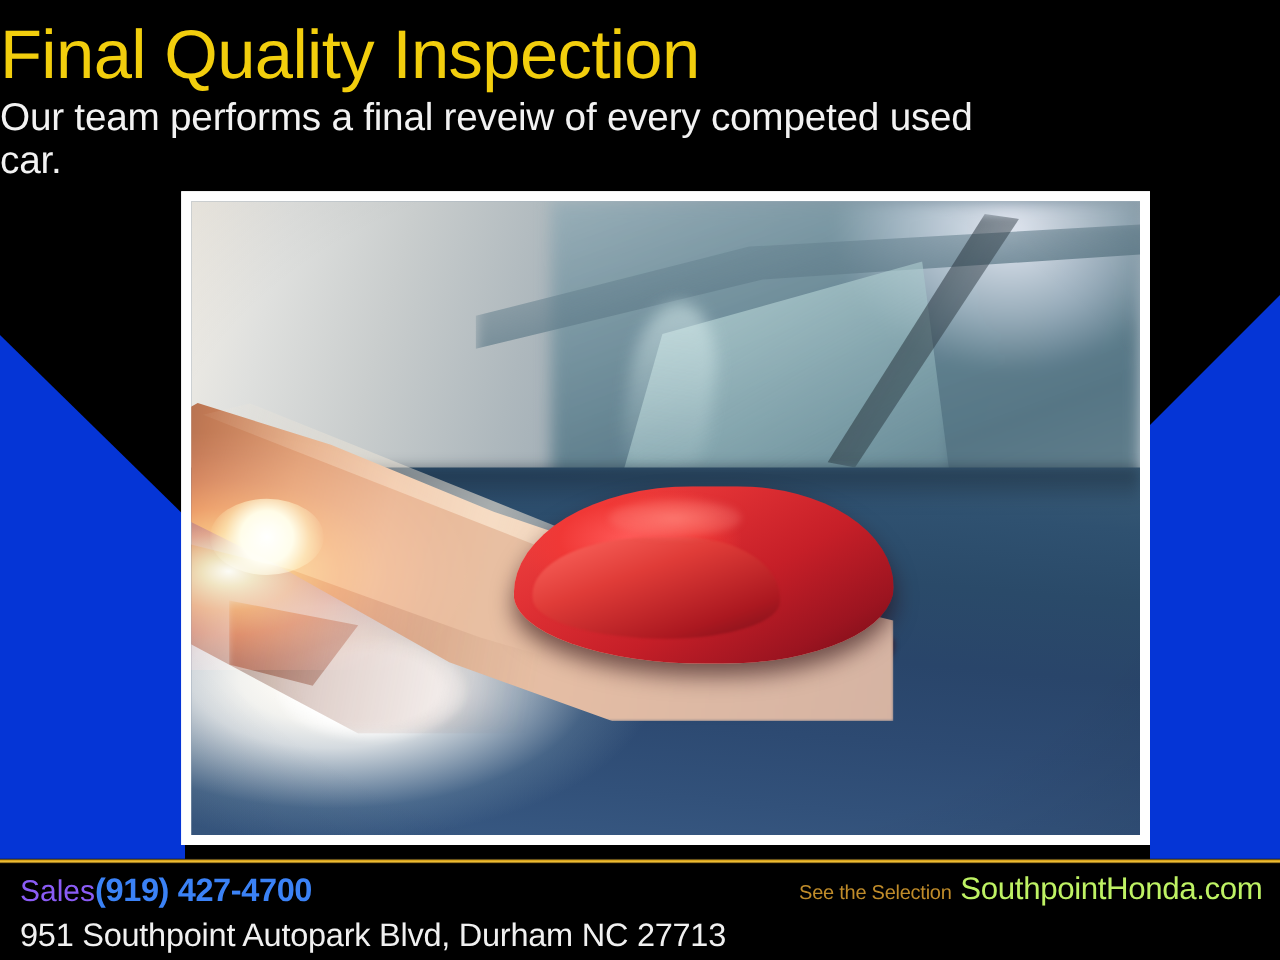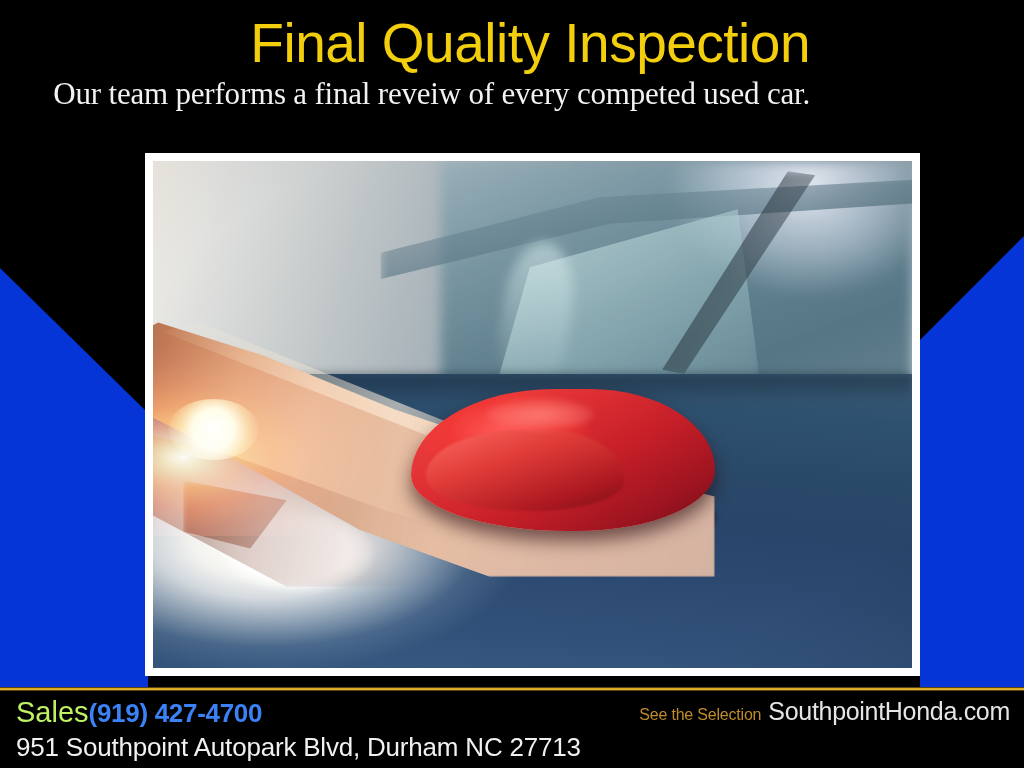--- a/index.html
+++ b/index.html
@@ -40,42 +40,42 @@
     height: 452px;
     clip-path: polygon(100% 0%, 100% 100%, 0% 100%, 0% 23%);
   }
 
   
   #header {
     position: absolute;
     left: 0;
     top: 0;
     width: 810px;
-    text-align: right;
+    text-align: left;
     z-index: 6;
   }
   #page-title {
     margin: 0;
     padding-top: 14px;
     font-size: 55px;
     line-height: 58px;
     font-weight: 400;
     letter-spacing: -0.5px;
     color: #F2CE0D;
     font-family: "Liberation Sans", sans-serif;
   }
   #page-subtitle {
     margin: 0;
     padding-top: 5px;
     font-size: 31px;
     line-height: 34px;
     font-weight: 400;
     letter-spacing: -0.2px;
     color: #F2F2F2;
-    font-family: Liberation Serif, serif;
+    font-family: Liberation Sans, sans-serif;
   }
 
   
   #photo-frame {
     position: absolute;
     left: 145px;
     top: 153px;
     width: 775px;
     height: 523px;
     background: #FFFFFF;
@@ -407,23 +407,23 @@
     position: absolute;
     left: 16px;
     top: 6px;
   }
   #footer-phone-line {
     font-size: 26px;
     line-height: 30px;
     white-space: nowrap;
   }
   .lbl-sales {
-    color: #bef264;
+    color: #8b5cf6;
     font-weight: 400;
-    font-size: 29px;
+    font-size: 24px;
     margin-top: 28px;
   }
   .val-phone {
     color: #3b82f6;
     font-weight: 700;
     font-size: 26px;
     letter-spacing: -0.3px;
   }
   #footer-address {
     color: #F0F0F0;
@@ -438,21 +438,21 @@
     right: 14px;
     top: 6px;
     white-space: nowrap;
   }
   .lbl-see {
     color: #C08C2A;
     font-size: 16px;
     letter-spacing: -0.2px;
   }
   .val-site {
-    color: #e5e5e5;
+    color: #bef264;
     font-size: 25px;
     letter-spacing: -0.3px;
     padding-left: 7px;
   }
 </style>
 </head>
 <body>
 
 <div id="slide" style="background: rgb(0, 0, 0);">
 

